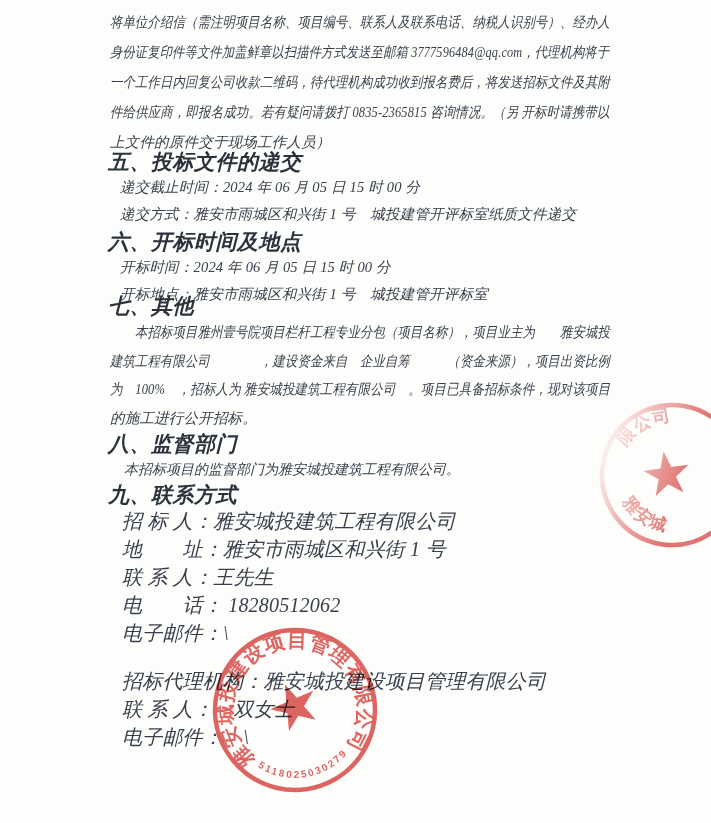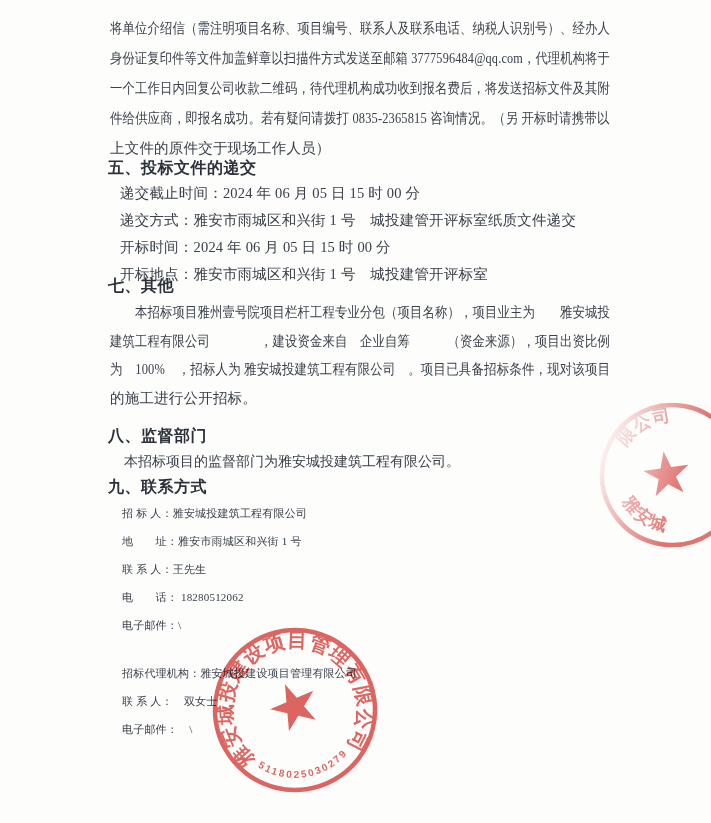--- a/index.html
+++ b/index.html
@@ -5,42 +5,42 @@
   html,body{margin:0;padding:0;background:#e8e8e8;}
   .page{
     position:relative;
     width:711px;height:823px;
     margin:0 auto;
     background:#fdfdfc;
     overflow:hidden;
     font-family:"Liberation Serif","DejaVu Serif",serif;
     color:#39404b;
   }
-  .content{position:absolute;left:110px;top:13px;width:500px;}
+  .content{position:absolute;left:110px;top:7px;width:500px;font-style:italic;}
   .jline{
     display:block;width:500px;white-space:nowrap;
     transform-origin:0 50%;
     font-size:14.5px;letter-spacing:.2px;
   }
   .para1 .jline{height:30px;line-height:30px;}
   .para7 .jline{height:28.5px;line-height:28.5px;}
   .sec-h{
     font-family:"Liberation Sans","DejaVu Sans",sans-serif;
-    font-weight:700;font-size:16px;color:#2c323b;
+    font-weight:700;font-size:21px;color:#2c323b;
     line-height:24px;height:24px;margin-left:-2px;letter-spacing:.5px;
     white-space:nowrap;
   }
   .h5{margin-top:-7px;} .h6{margin-top:2px;} .h7{margin-top:-14px;}
-  .h8{margin-top:12px;} .h9{margin-top:0;}
+  .h8{margin-top:0;} .h9{margin-top:0;}
   .item{
     height:27px;line-height:27px;margin-left:10px;
     font-size:14.5px;white-space:nowrap;letter-spacing:.2px;
   }
   .s8line{height:27px;line-height:27px;font-size:14px;white-space:nowrap;}
-  .crow{height:28px;line-height:28px;margin-left:12px;font-size:11px;white-space:nowrap;letter-spacing:.2px;}
+  .crow{height:28px;line-height:28px;margin-left:12px;font-size:20px;white-space:nowrap;letter-spacing:.2px;}
   .agency-block{margin-top:20px;}
   .stamp{
     position:absolute;
     color:#d8443f;
     mix-blend-mode:multiply;
     pointer-events:none;
   }
   .stamp text{
     font-family:"Liberation Sans","DejaVu Sans",sans-serif;
     fill:currentColor;font-weight:700;
@@ -63,20 +63,21 @@
       <div class="jline" style="transform: scaleX(0.844595);">身份证复印件等文件加盖鲜章以扫描件方式发送至邮箱 3777596484@qq.com，代理机构将于</div>
       <div class="jline" style="transform: scaleX(0.85034);">一个工作日内回复公司收款二维码，待代理机构成功收到报名费后，将发送招标文件及其附</div>
       <div class="jline" style="transform: scaleX(0.856164);">件给供应商，即报名成功。若有疑问请拨打 0835-2365815 咨询情况。（另 开标时请携带以</div>
       <div class="jline no-fit">上文件的原件交于现场工作人员）</div>
     </div>
 
     <div class="sec-h h5">五、投标文件的递交</div>
     <div class="item"><span>递交截止时间：</span><span>2024 年 06 月 05 日  15 时 00 分</span></div>
     <div class="item"><span>递交方式：</span><span>雅安市雨城区和兴街 1 号　城投建管开评标室纸质文件递交</span></div>
 
+    <div class="sec-h h6">六、开标时间及地点</div>
     <div class="item"><span>开标时间：</span><span>2024 年 06 月 05 日  15 时 00 分</span></div>
     <div class="item"><span>开标地点：</span><span>雅安市雨城区和兴街 1 号　城投建管开评标室</span></div>
 
     <div class="sec-h h7">七、其他</div>
     <div class="para7">
       <div class="jline" style="transform: scaleX(0.85034);">　　本招标项目雅州壹号院项目栏杆工程专业分包（项目名称），项目业主为　　雅安城投</div>
       <div class="jline" style="transform: scaleX(0.85034);">建筑工程有限公司　　　　，建设资金来自　企业自筹　　　（资金来源），项目出资比例</div>
       <div class="jline" style="transform: scaleX(0.859107);">为　100%　，招标人为 雅安城投建筑工程有限公司　。项目已具备招标条件，现对该项目</div>
       <div class="jline no-fit">的施工进行公开招标。</div>
     </div>

